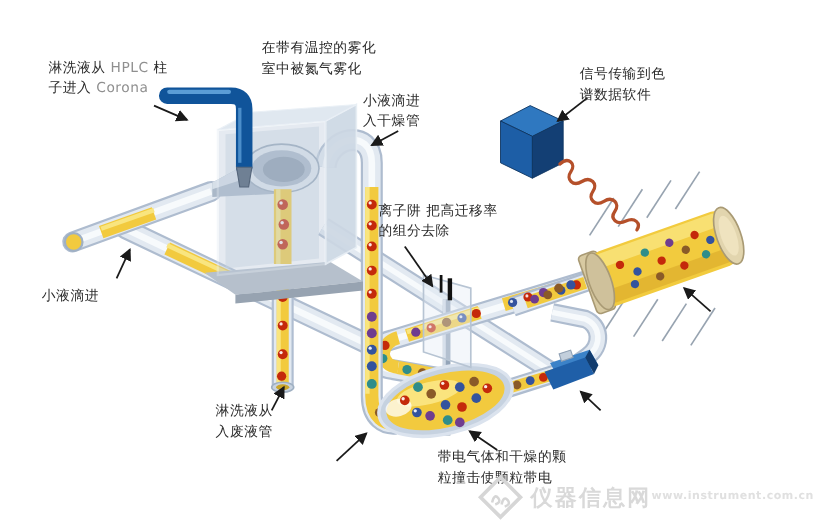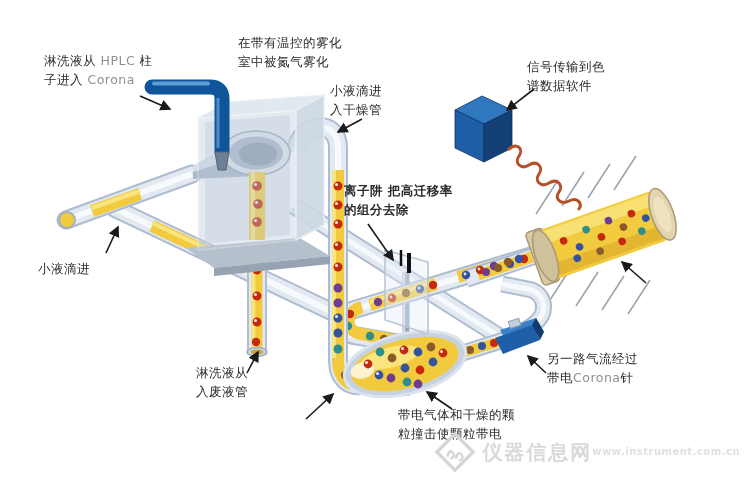--- a/index.html
+++ b/index.html
@@ -340,28 +340,27 @@
   </g>
 </svg>
 
 <div class="lbl" style="left:44px;top:52px;"><span>淋洗液从 </span><span class="lat">HPLC</span><span> 柱</span><br><span>子进入 </span><span class="lat">Corona</span></div>
 <div class="lbl" style="left:238px;top:34px;">在带有温控的雾化
 室中被氮气雾化</div>
 <div class="lbl" style="left:330px;top:82px;">小液滴进
 入干燥管</div>
 <div class="lbl" style="left:527px;top:58px;">信号传输到色
 谱数据软件</div>
-<div class="lbl" style="left:344px;top:182px;font-weight:bold;">离子阱 把高迁移率
+<div class="lbl" style="left:344px;top:182px;">离子阱 把高迁移率
 的组分去除</div>
 <div class="lbl" style="left:38px;top:260px;">小液滴进</div>
 <div class="lbl" style="left:196px;top:364px;">淋洗液从
 入废液管</div>
 <div class="lbl" style="left:398px;top:406px;">带电气体和干燥的颗
 粒撞击使颗粒带电</div>
-<div class="lbl" style="left:547px;top:350px;"><span>另一路气流经过</span><br><span>带电</span><span class="lat">Corona</span><span>针</span></div>
 
 <div class="watermark">
   <svg width="42" height="46" viewBox="0 0 44 46">
     <path d="M22,4 L41,23 L22,42 L3,23 Z" fill="none" stroke="#d6d6d6" stroke-width="3.5"></path>
     <path d="M14,28 q2,-9 6,-4 q3,4 -3,6" fill="none" stroke="#d6d6d6" stroke-width="2.4"></path>
     <path d="M23,30 q2,-9 6,-4 q3,4 -3,6" fill="none" stroke="#d6d6d6" stroke-width="2.4"></path>
   </svg>
   <div class="wm-text">
     <span class="wm-name">仪器信息网</span>
     <span class="wm-url">www.instrument.com.cn</span>

